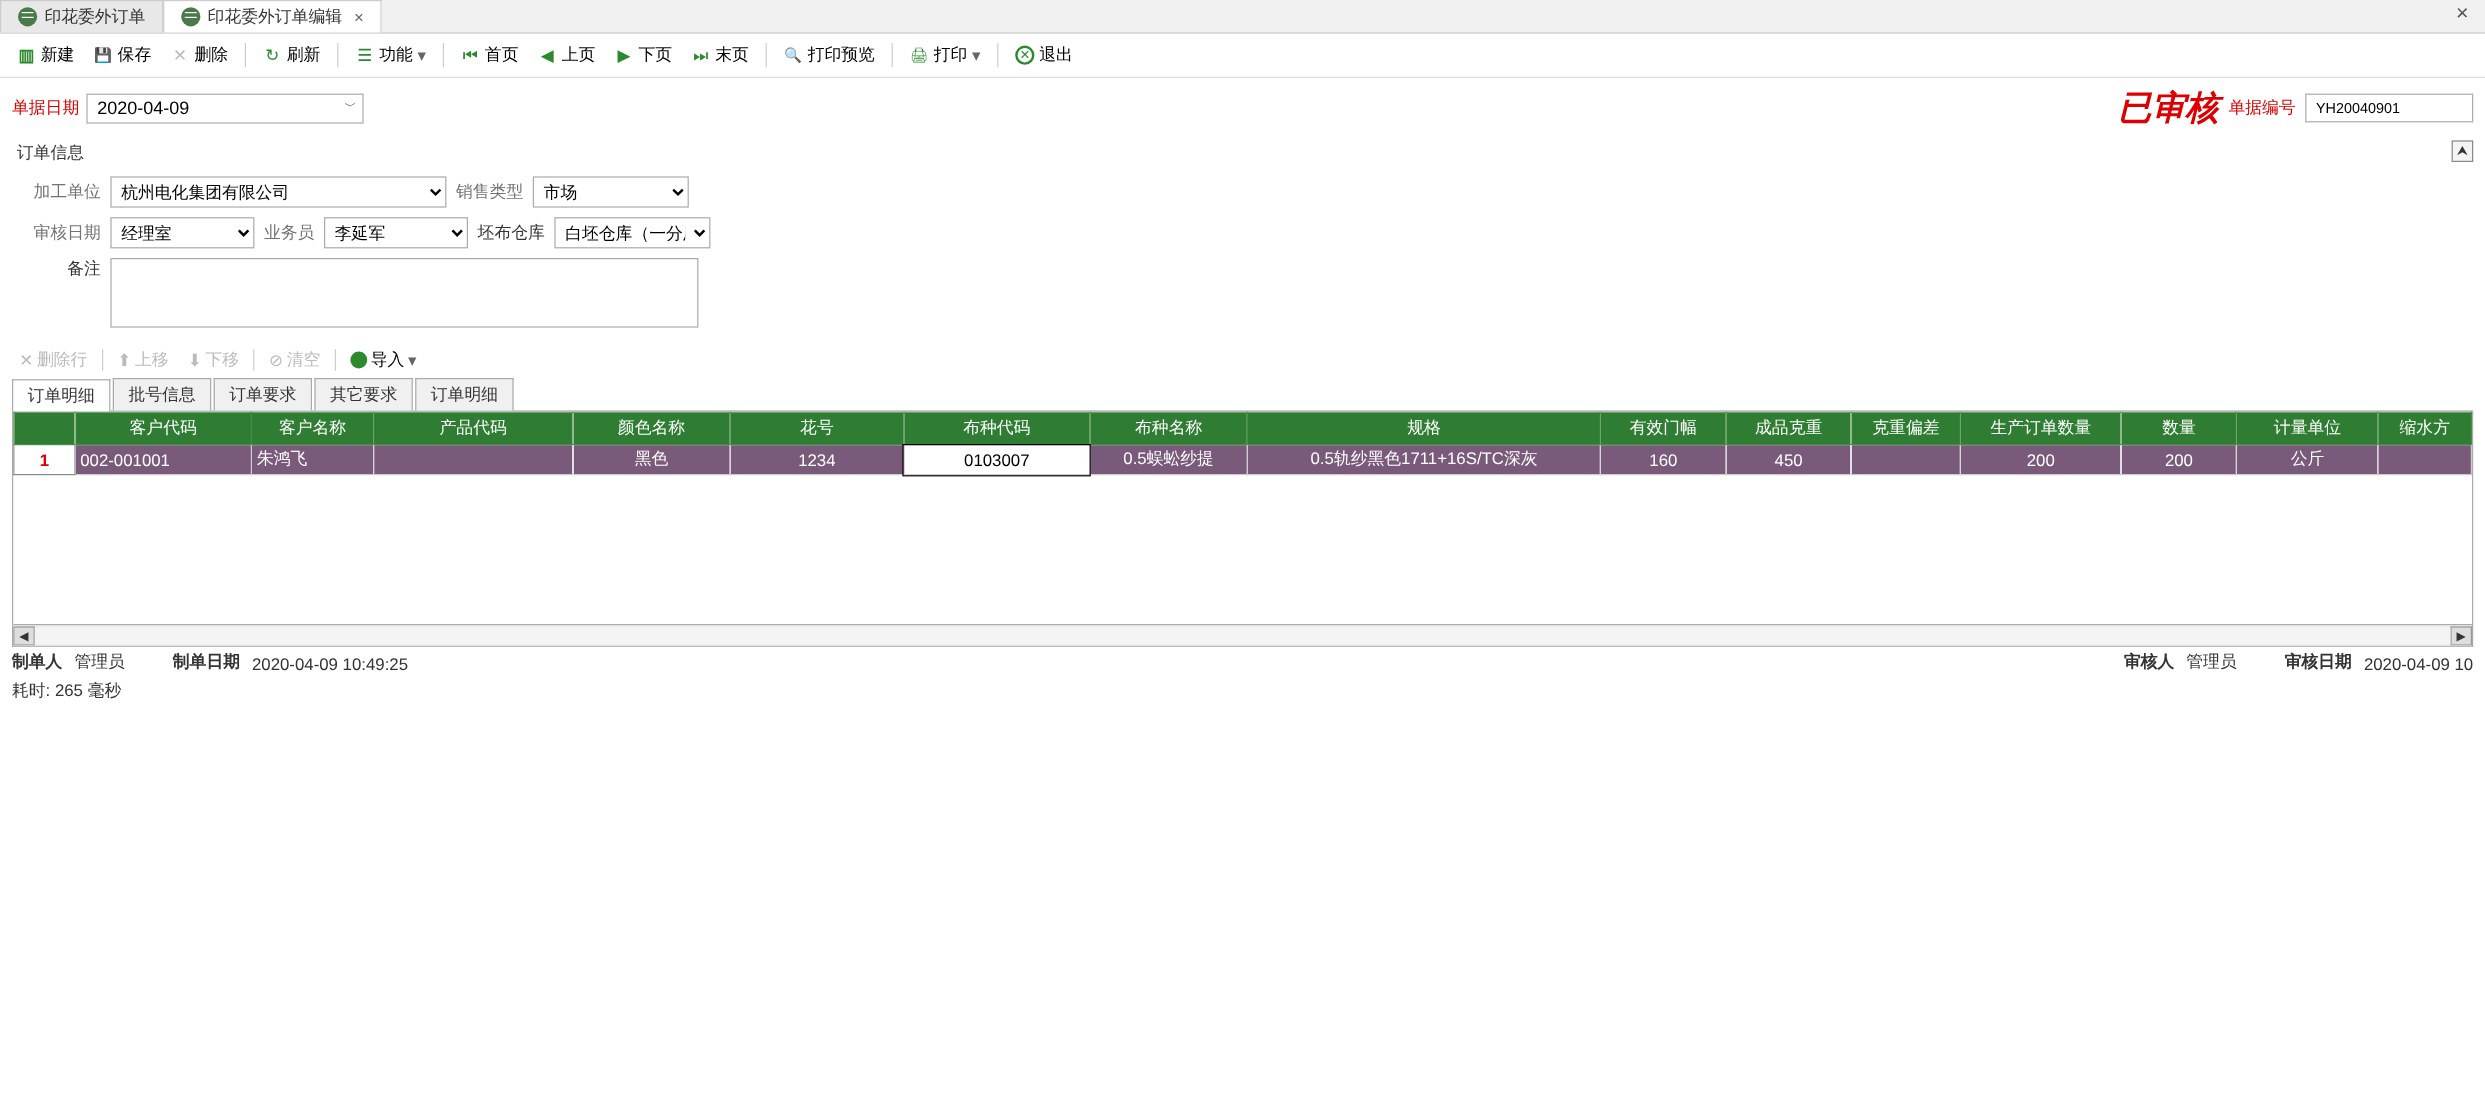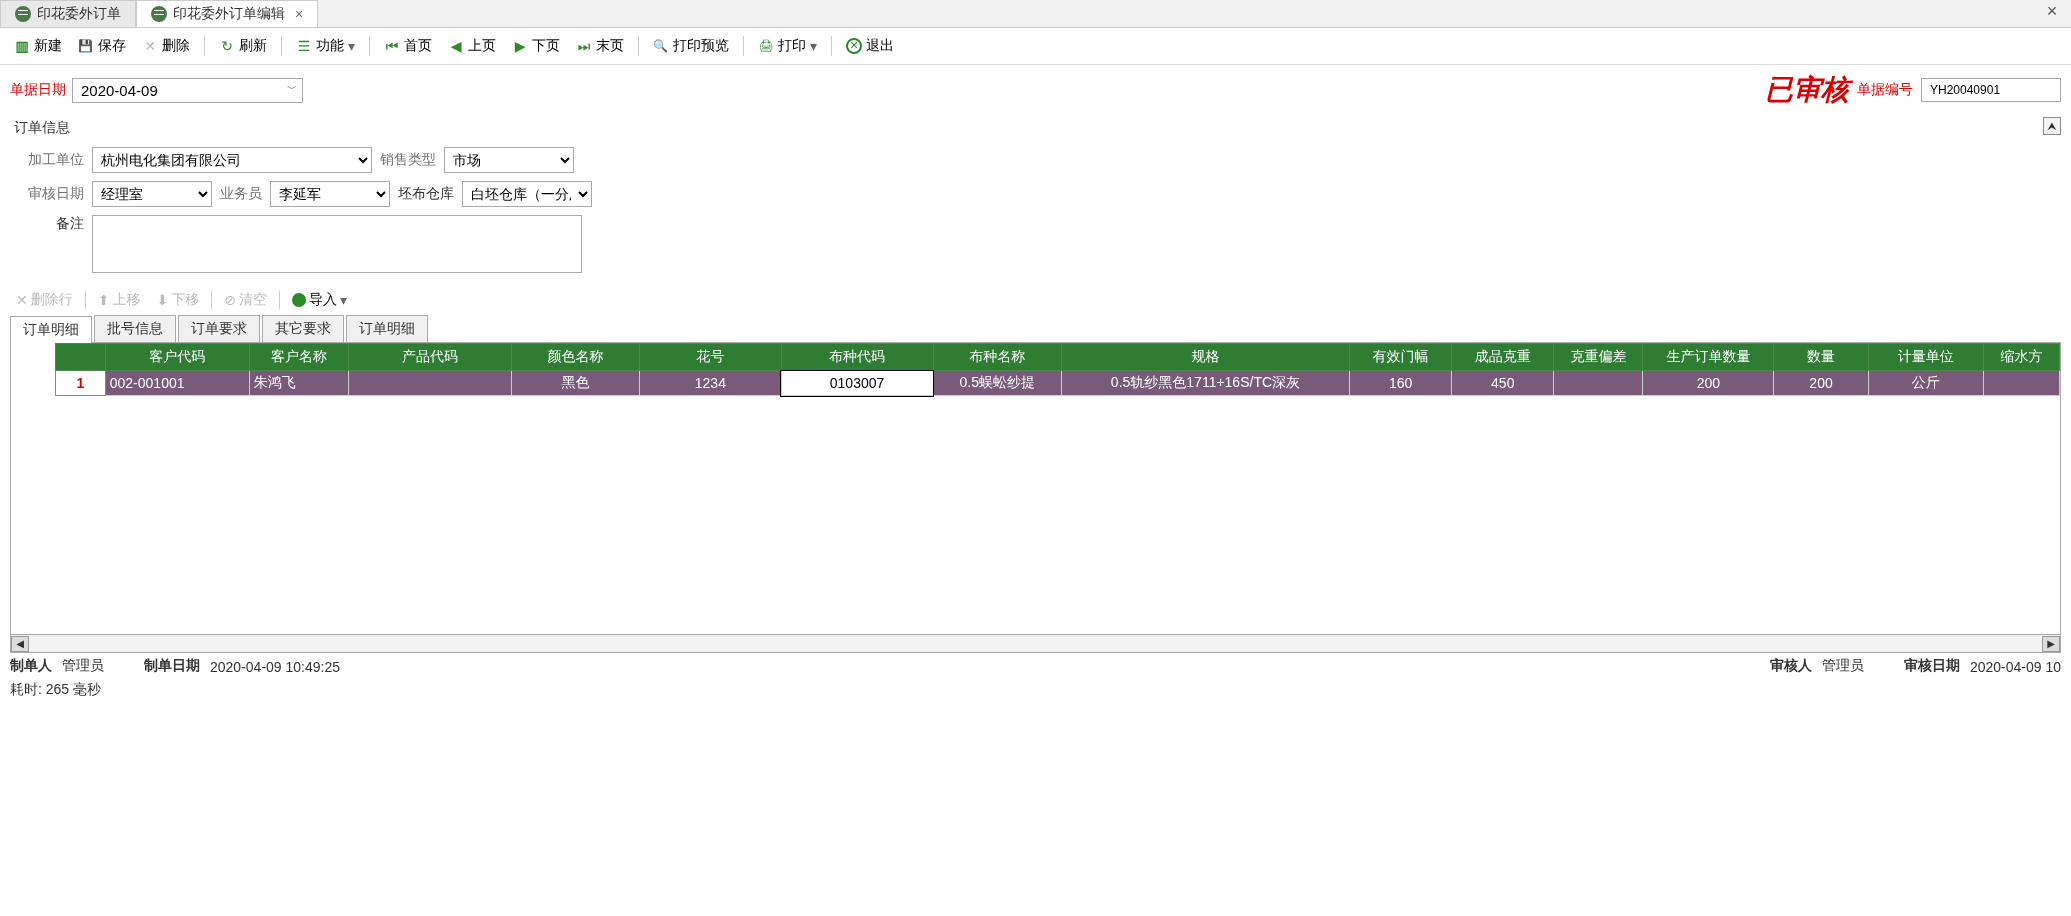--- a/index.html
+++ b/index.html
@@ -60,21 +60,21 @@
     .row-toolbar { display:flex; align-items:center; gap:4px; padding:4px 10px;}
     .rt-btn { display:flex; align-items:center; gap:3px; padding:2px 6px; background:none; border:none; font-family:inherit; font-size:14px; cursor:pointer;}
     .rt-btn.disabled{color:#bbb;}
     .rt-sep { width:1px; height:18px; background:#ccc; margin:0 2px;}
     .ico-globe2{width:14px;height:14px;background:#2b8a2b;border-radius:50%;display:inline-block;}
     
     .sub-tabs { display:flex; border-bottom:1px solid #aaa; margin:0 10px;}
     .sub-tab { padding:4px 12px; border:1px solid #aaa; border-bottom:none; margin-right:2px; background:#f0f0f0; cursor:pointer; font-size:14px;}
     .sub-tab.active{background:#fff; position:relative; top:1px;}
     
-    .grid-wrap { margin:0 10px; border:1px solid #aaa; border-top:none; height:310px; position:relative; overflow:hidden;padding-left:44px;}
+    .grid-wrap { margin:0 10px; border:1px solid #aaa; border-top:none; height:196px; position:relative; overflow:hidden;}
     .grid { width:100%; border-collapse:collapse; table-layout:fixed;}
     .grid th { background:#2e7d32; color:#fff; font-weight:normal; padding:4px 2px; border:1px solid #4a8a4a; font-size:14px; text-align:center; overflow:hidden; white-space:nowrap;}
     .grid td { padding:3px 4px; border:1px solid #ccc; font-size:14px; text-align:center; overflow:hidden; white-space:nowrap;}
     .grid tr.selrow td { background:#7a5a7a; color:#fff;}
     .grid tr.selrow td.rownum { background:#fff; color:#d00; font-weight:bold; border:1px solid #888;}
     .grid tr.selrow td.editing { background:#fff; color:#000; outline:1px solid #000;}
     .grid th.corner, .grid td.rownum { width:38px; background:#fff; color:#000;}
     .grid th.corner{background:#2e7d32;}
     .hscroll { position:absolute; bottom:0; left:0; right:0; height:18px; background:#eee; display:flex; align-items:center; justify-content:space-between; border-top:1px solid #aaa;}
     .hs-btn{width:18px;height:16px; background:#ddd; border:1px solid #999; display:flex;align-items:center;justify-content:center; font-size:10px; cursor:pointer;}

